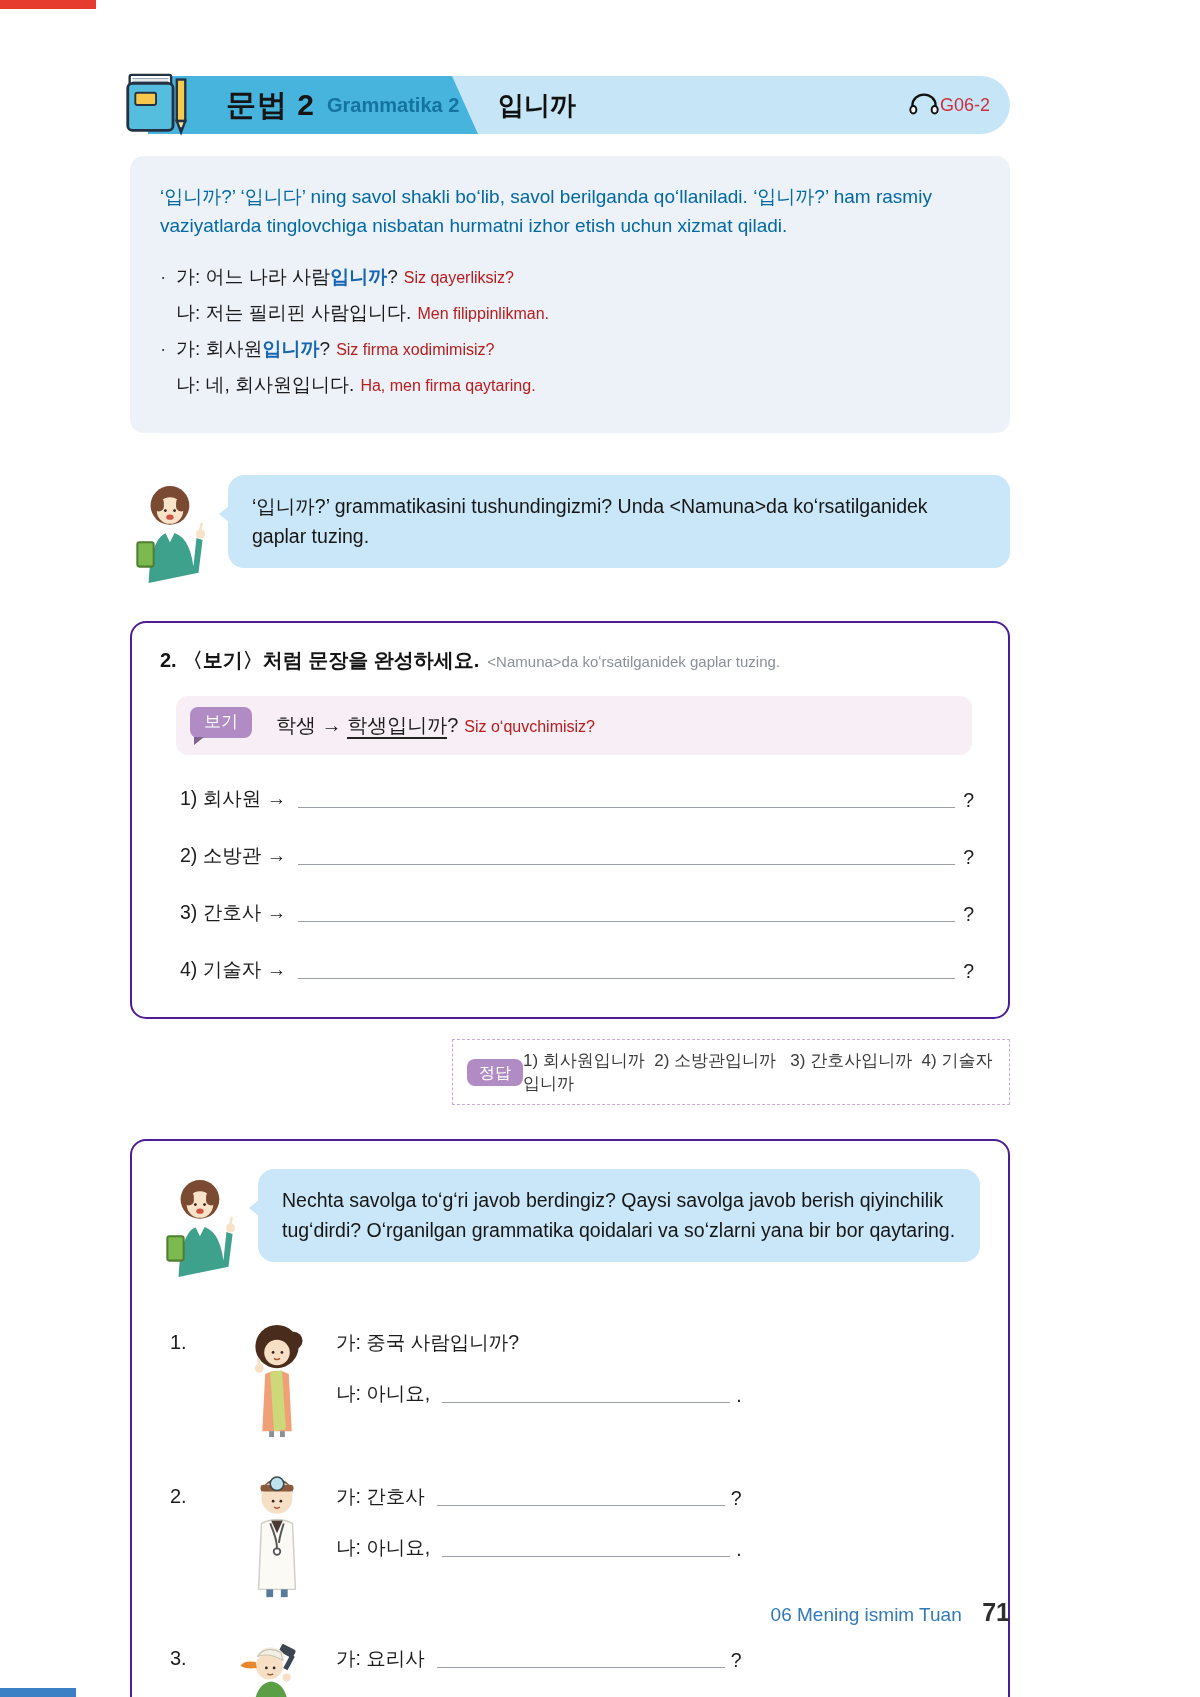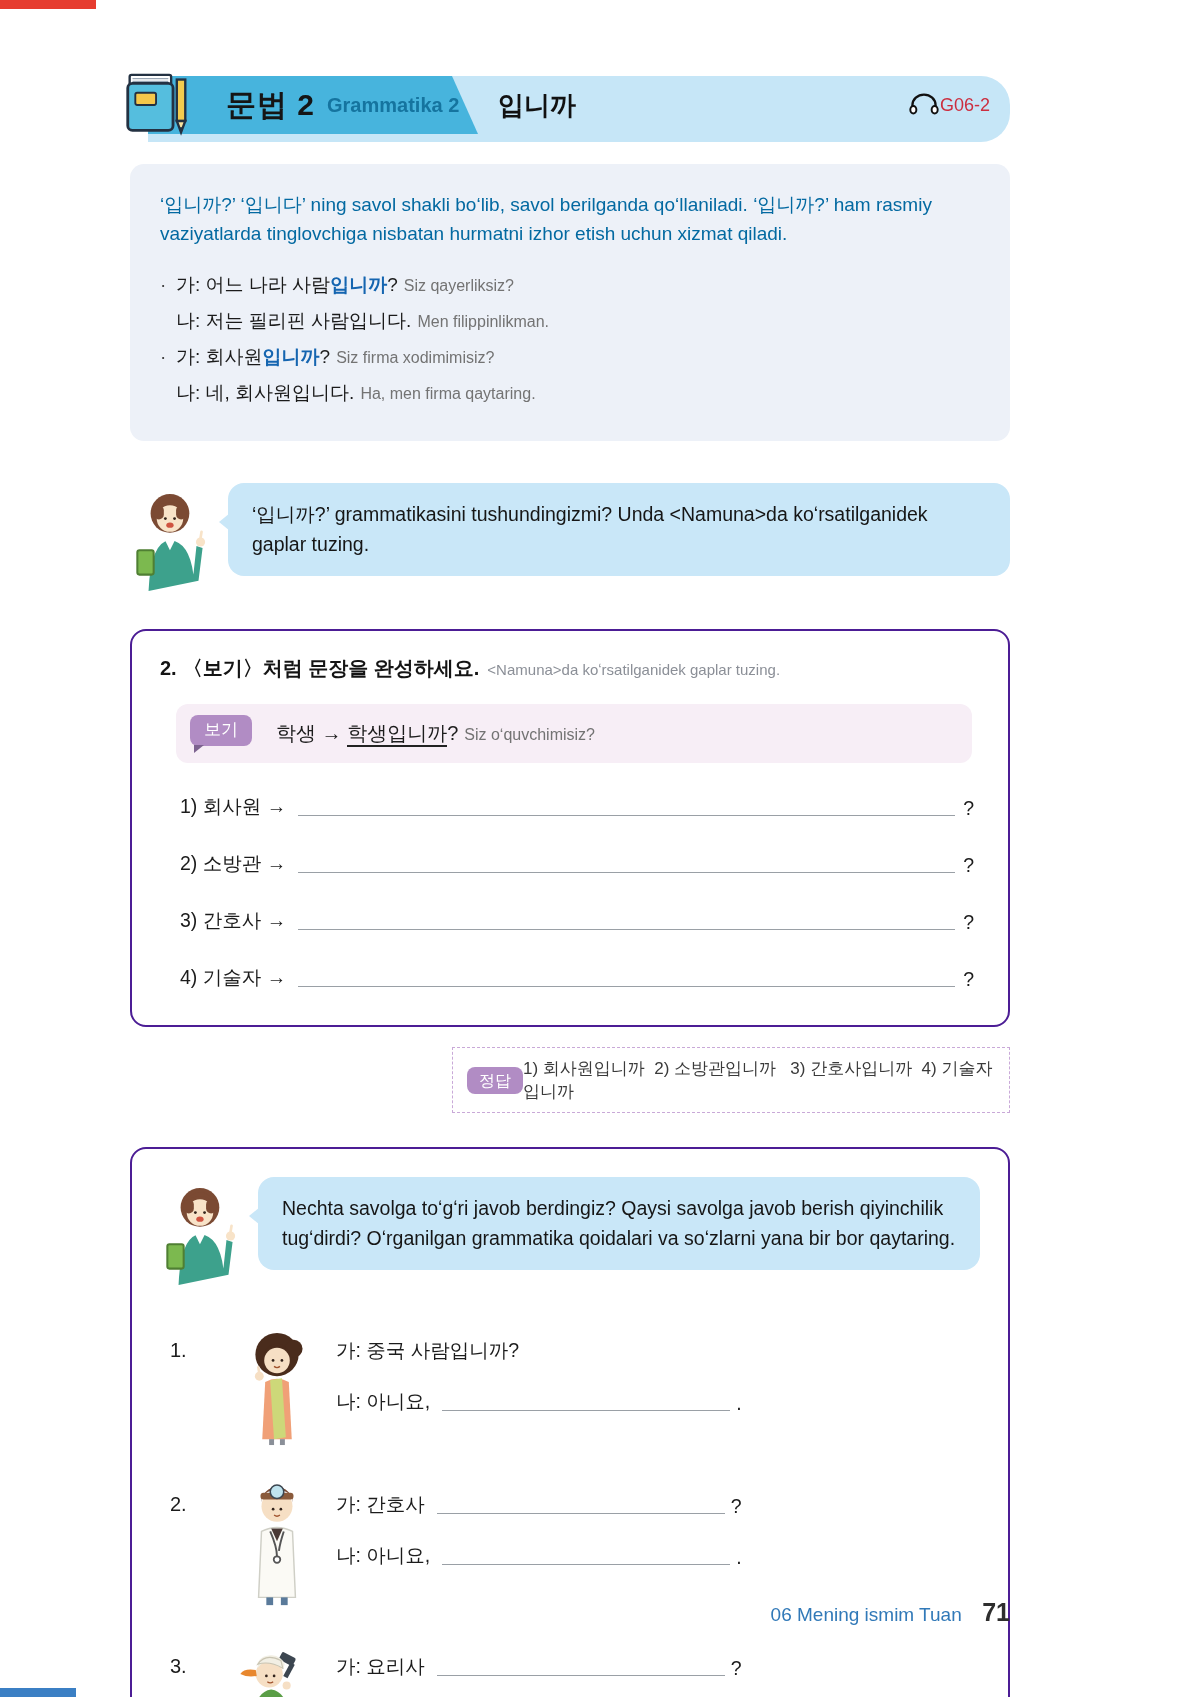--- a/index.html
+++ b/index.html
@@ -8,21 +8,21 @@
     width:1200px; height:1697px; position:relative; background:#ffffff;
     font-family:"Liberation Sans","DejaVu Sans",sans-serif; color:#1c1c1c;
     overflow:hidden;
   }
   .top-red-bar { position:absolute; top:0; left:0; width:96px; height:9px; background:#e63c2f; }
   .bottom-blue-bar { position:absolute; bottom:0; left:0; width:76px; height:9px; background:#3b7fc4; }
 
   .content { position:absolute; left:130px; top:76px; width:880px; }
 
   
-  .header { position:relative; height:66px; }
+  .header { position:relative; height:58px; }
   .header-bg { position:absolute; left:18px; top:0; right:0; bottom:0; background:#c6e6f7; border-radius:0 29px 29px 0; }
   .band-dark {
     position:absolute; left:18px; top:0; height:58px; width:330px; background:#47b4dd;
     clip-path:polygon(0 0, calc(100% - 26px) 0, 100% 100%, 0 100%);
     display:flex; align-items:center; padding-left:78px;
   }
   .ko-title { font-size:30px; font-weight:bold; color:#151515; letter-spacing:1px; }
   .uz-title { font-size:20px; font-weight:bold; color:#15749f; margin-left:12px; }
   .book-icon { position:absolute; left:-6px; top:-4px; z-index:2; }
   .header-topic { position:absolute; left:368px; top:0; height:58px; display:flex; align-items:center; font-size:26px; font-weight:bold; color:#111; }
@@ -30,21 +30,21 @@
   .audio-label { color:#cc2e3f; font-size:18px; }
 
   
   .explain-box { margin-top:22px; background:#edf1f8; border-radius:14px; padding:26px 30px 30px 30px; }
   .intro { font-size:19px; line-height:1.55; color:#0369a1; margin:0; }
   .dialogues { margin-top:18px; }
   .dline { font-size:19px; line-height:1.9; color:#1b1b1b; }
   .dline .bullet { display:inline-block; width:16px; color:#444; }
   .dline.answer { padding-left:16px; }
   .hl { color:#1565b0; font-weight:bold; }
-  .trans { color:#737373; font-size:16px; margin-left:6px; }
+  .trans { color:#b91c1c; font-size:16px; margin-left:6px; }
 
   
   .bubble-row { display:flex; align-items:flex-start; margin-top:42px; }
   .teacher { flex:none; width:84px; margin-top:6px; }
   .bubble {
     background:#c9e7f8; border-radius:16px; padding:17px 24px; margin-left:14px; flex:1;
     font-size:19.5px; line-height:1.5; color:#161616; position:relative;
   }
   .bubble::before {
     content:""; position:absolute; left:-9px; top:30px; width:0; height:0;

